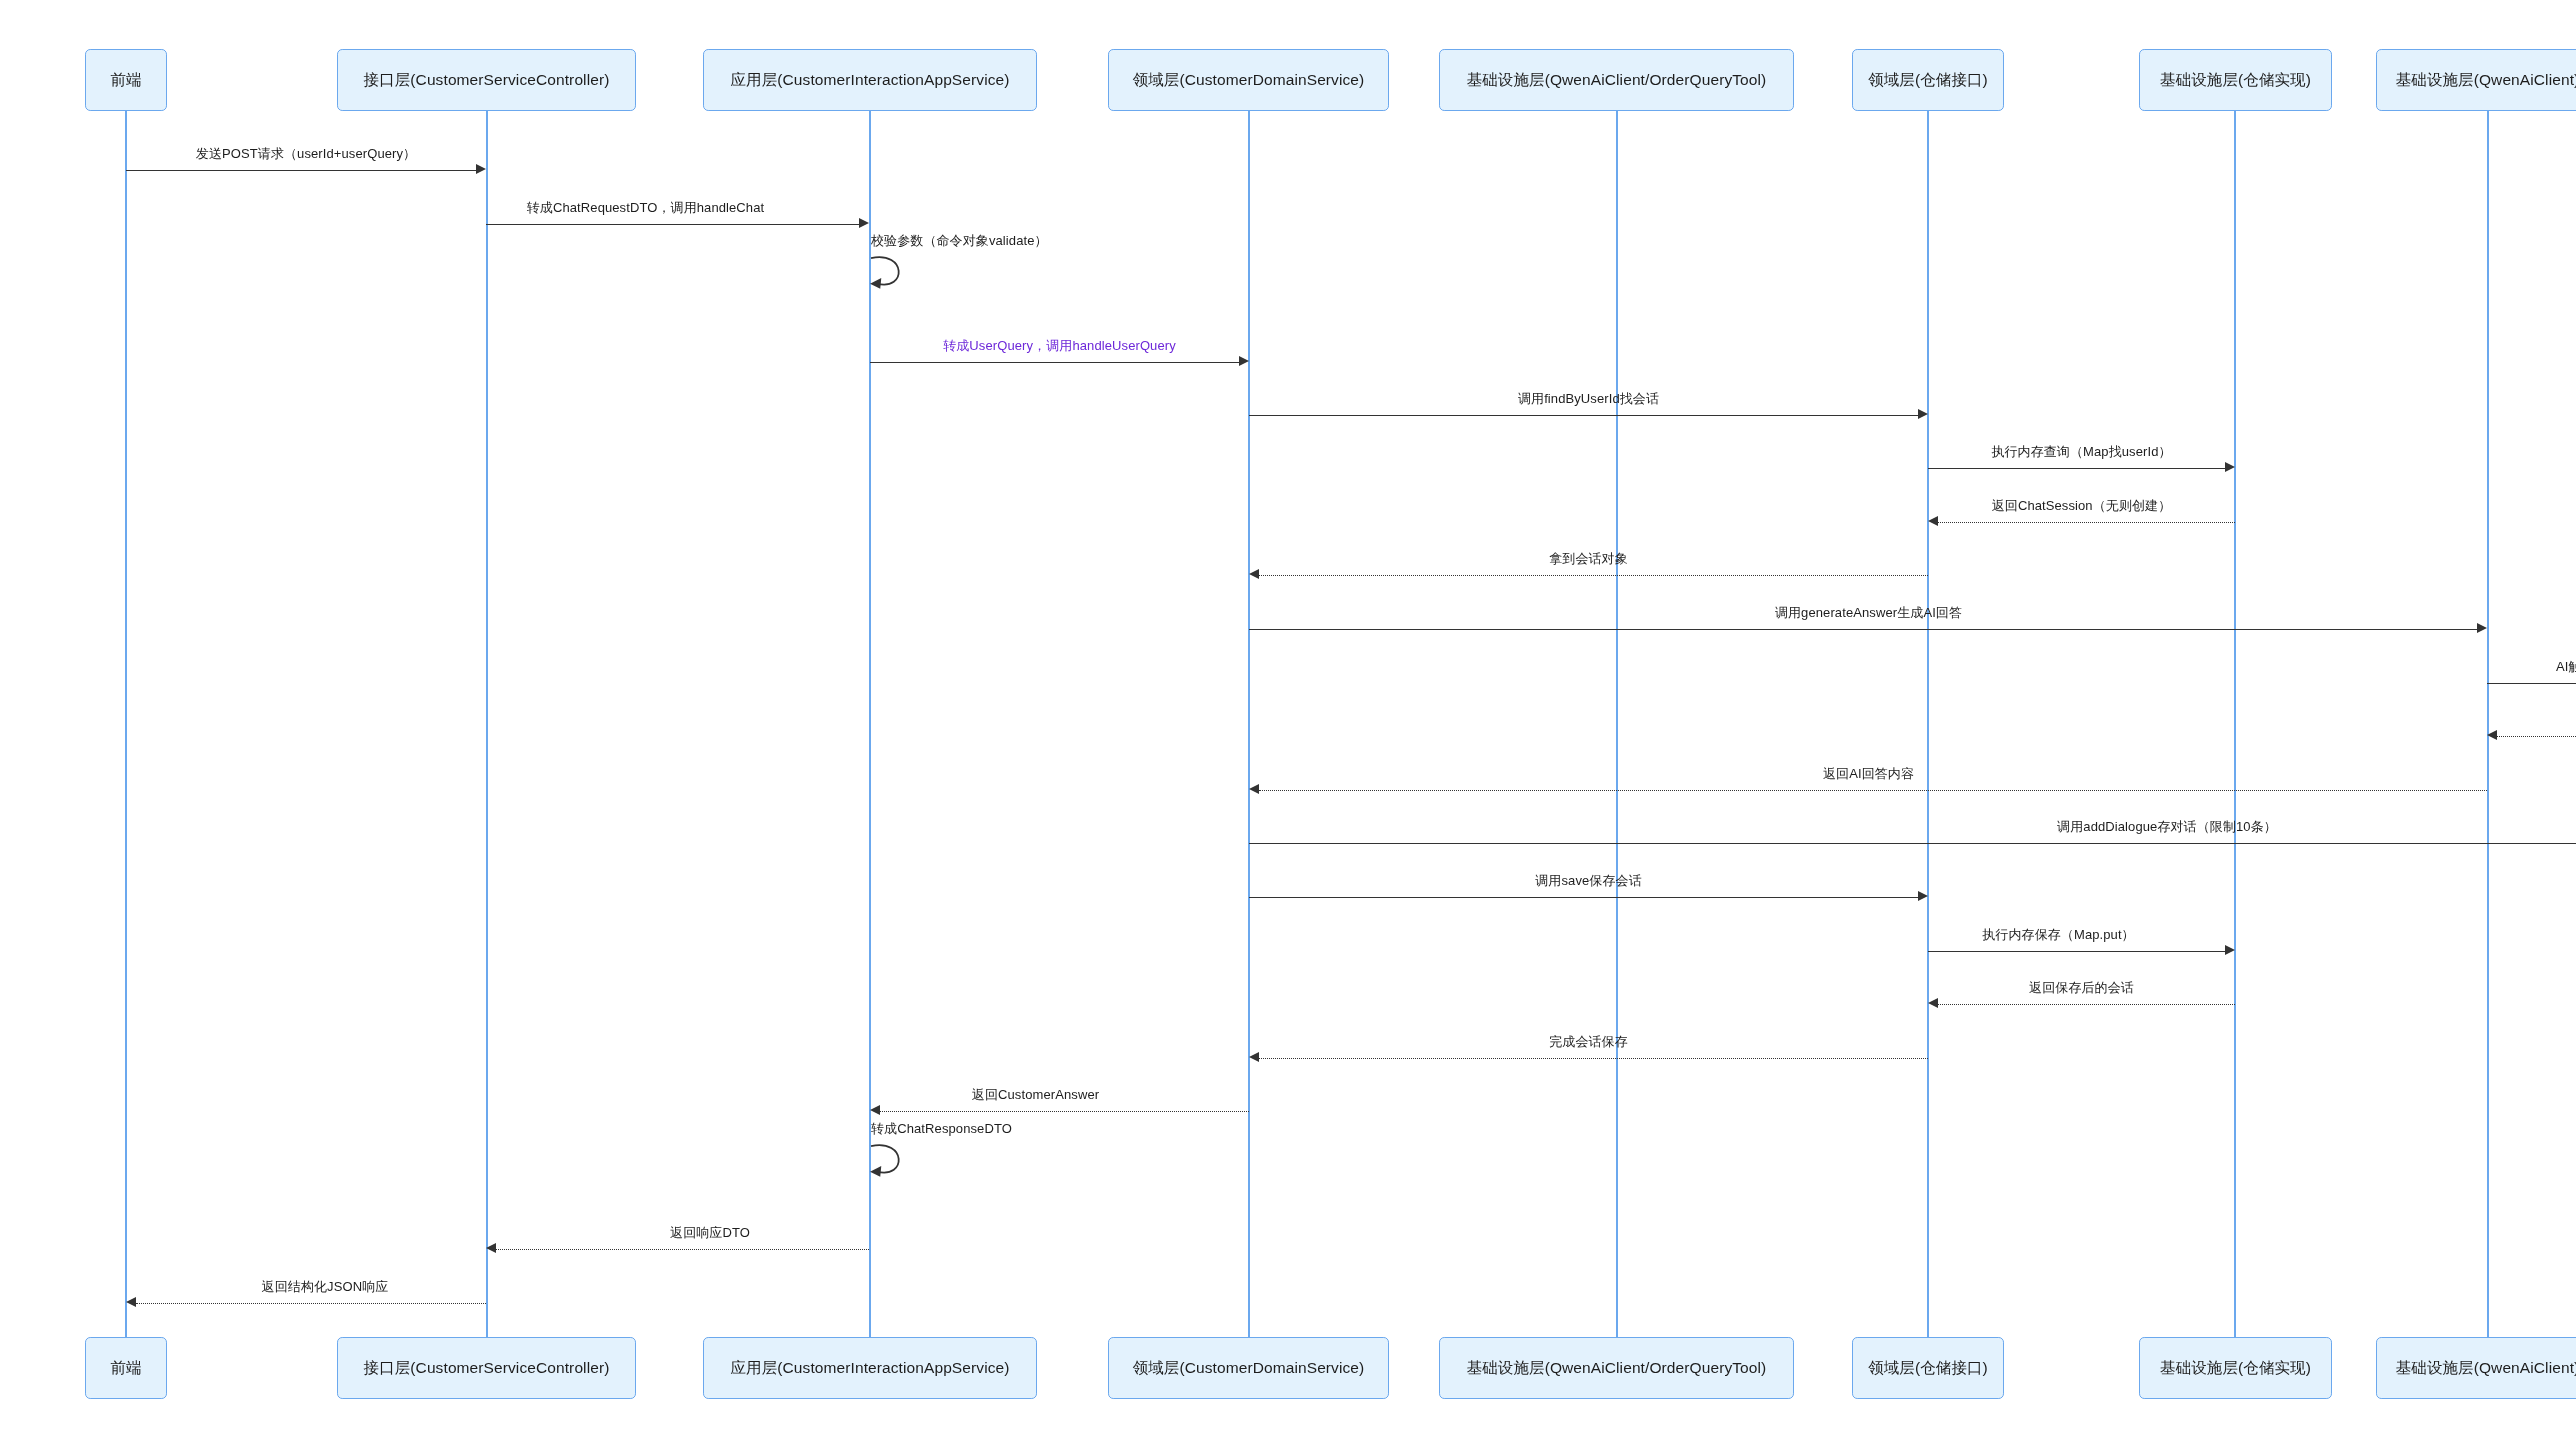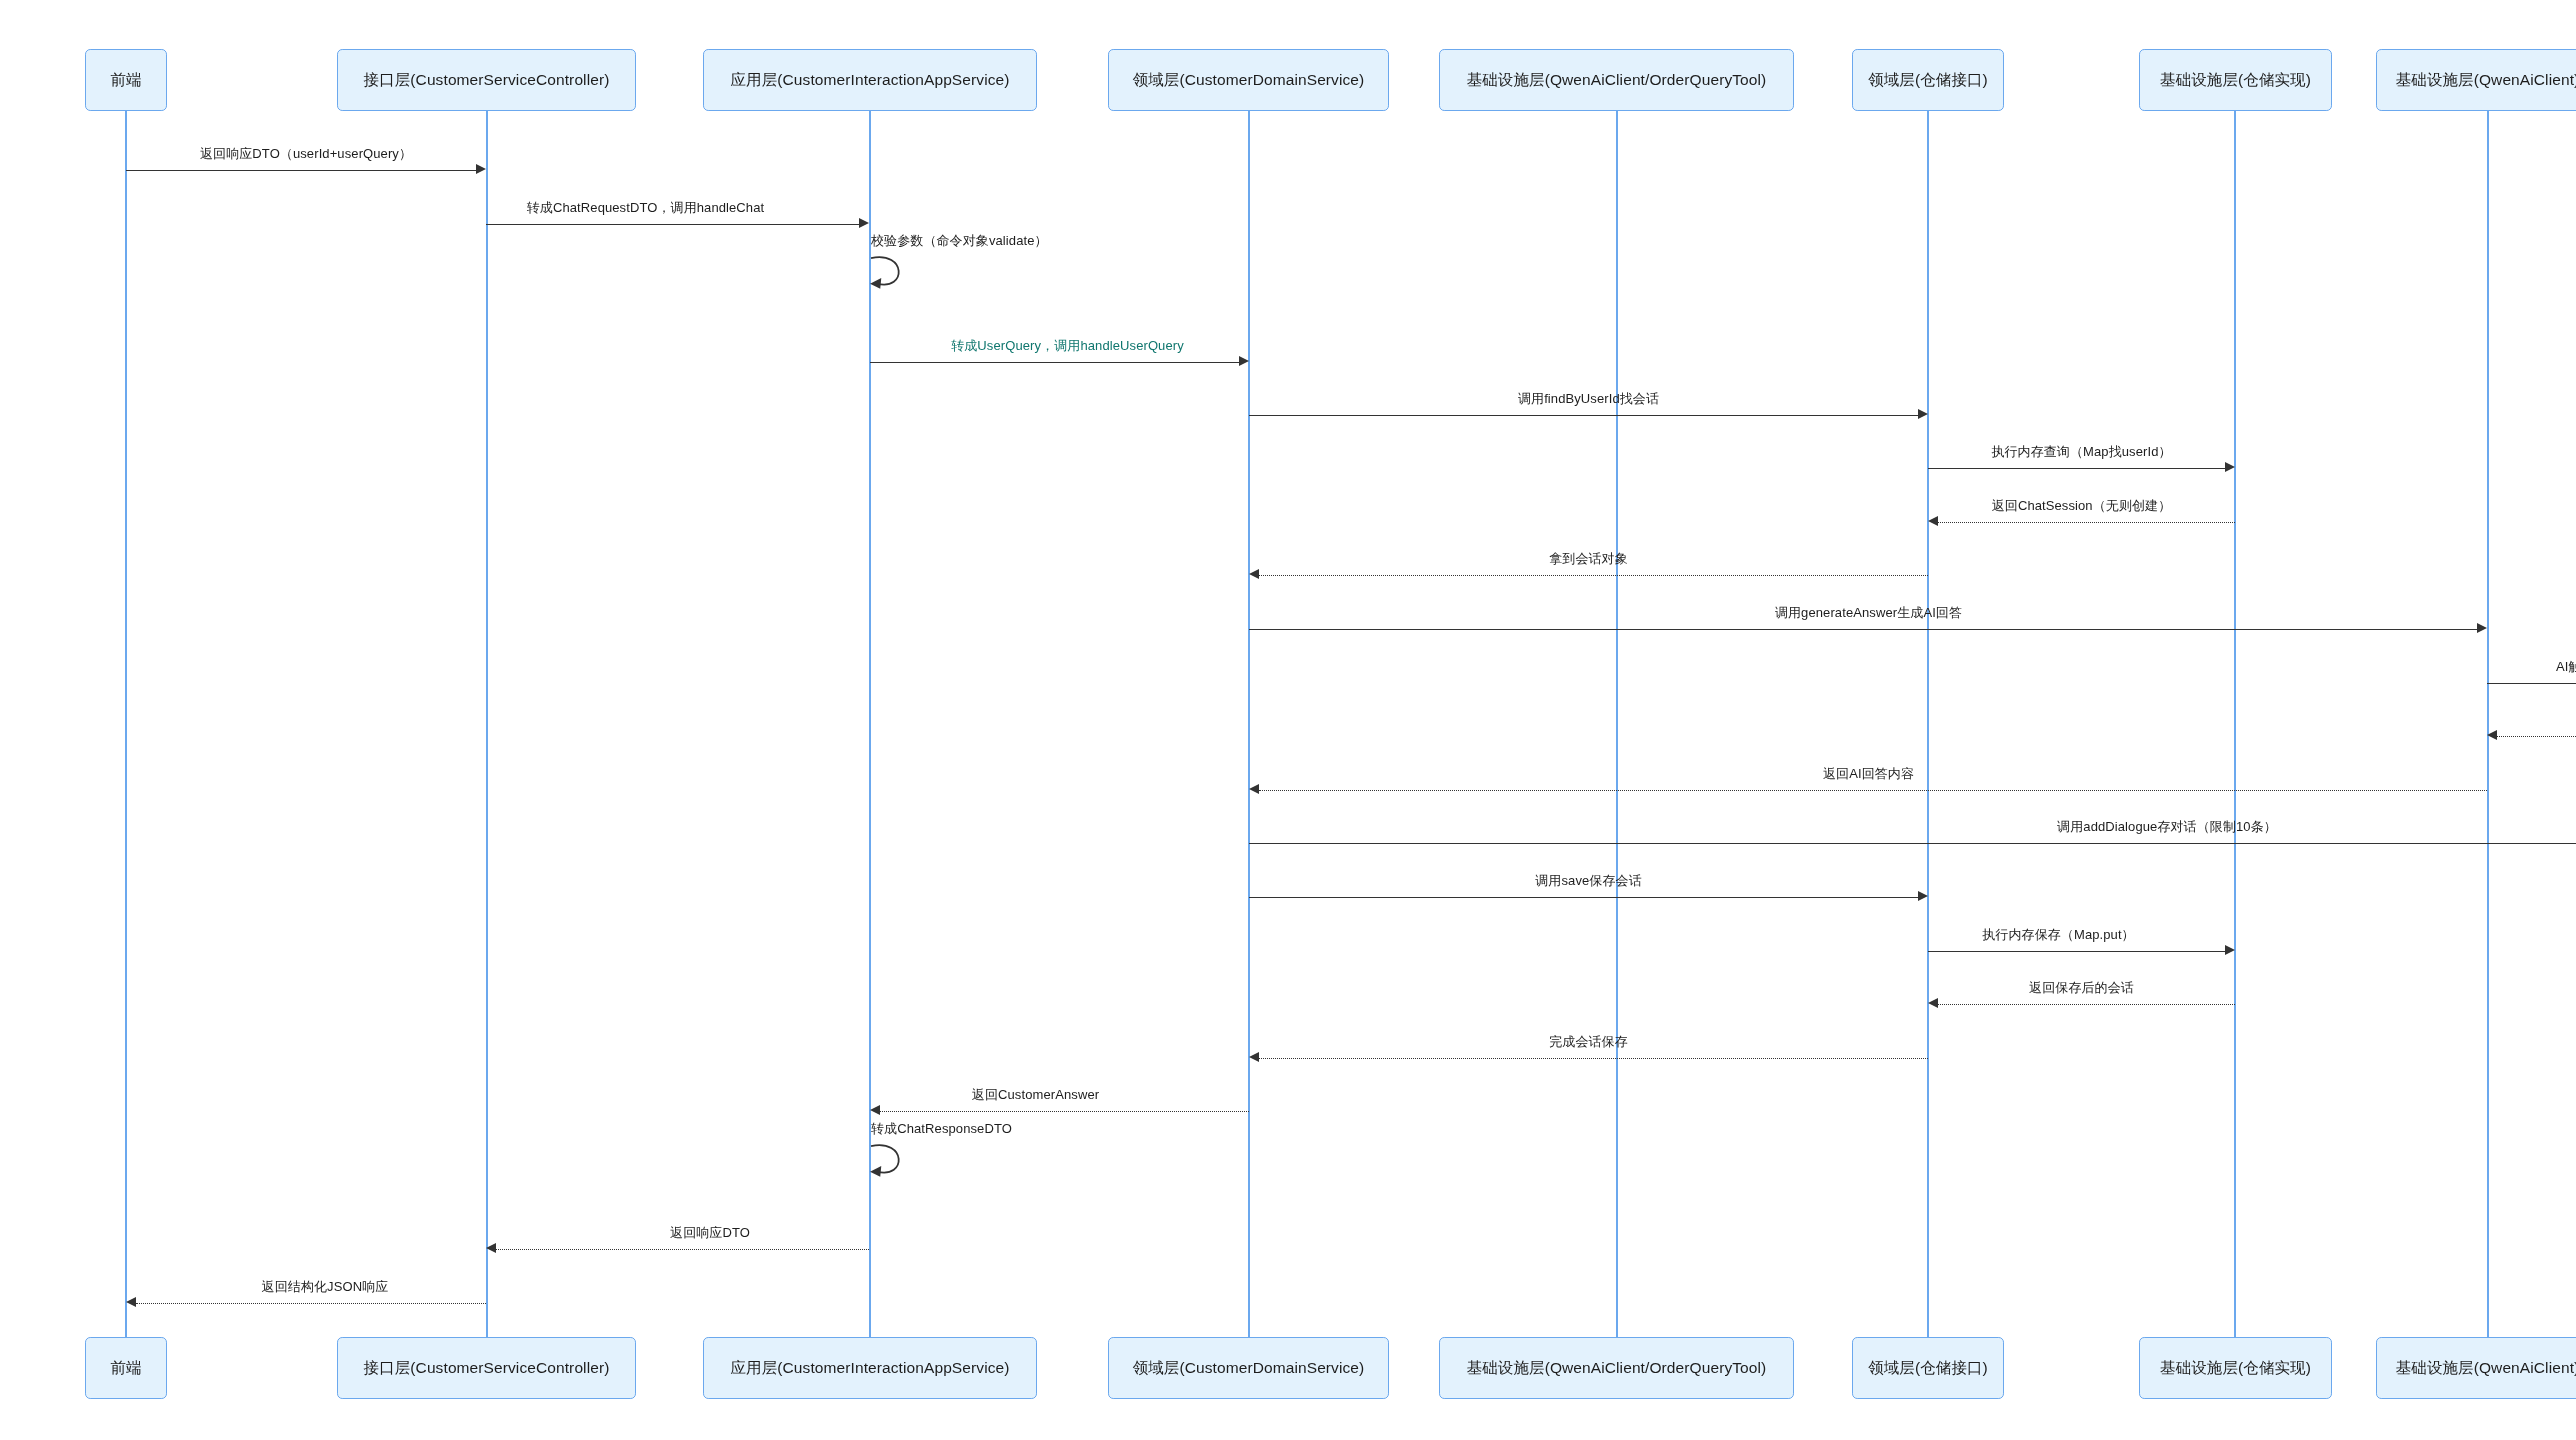--- a/index.html
+++ b/index.html
@@ -112,38 +112,38 @@
       <div class="lifeline" style="left: 1248px; top: 111px; height: 1226px; background: rgb(107, 168, 238);"></div>
       <div class="lifeline" style="left: 1616px; top: 111px; height: 1226px; background: rgb(107, 168, 238);"></div>
       <div class="lifeline" style="left: 1927px; top: 111px; height: 1226px; background: rgb(107, 168, 238);"></div>
       <div class="lifeline" style="left: 2234px; top: 111px; height: 1226px; background: rgb(107, 168, 238);"></div>
       <div class="lifeline" style="left: 2487px; top: 111px; height: 1226px; background: rgb(107, 168, 238);"></div>
     </div>
   <div id="messages-layer">
       <div class="msg to-right" style="left: 126px; top: 170px; width: 360px;">
         <div class="line" style="width: 350px; left: 0px; border-top-color: rgb(51, 51, 51);"></div>
         <div class="head" style="left: 350px; border-left-color: rgb(51, 51, 51);"></div>
-        <div class="label" style="left: 0px; width: 360px; color: rgb(29, 29, 29);">返回响应DTO（userId+userQuery）</div>
+        <div class="label" style="left: 0px; width: 360px; color: rgb(29, 29, 29);">发送POST请求（userId+userQuery）</div>
       </div>
       <div class="msg to-right" style="left: 486px; top: 224px; width: 383px;">
         <div class="line" style="width: 373px; left: 0px; border-top-color: rgb(51, 51, 51);"></div>
         <div class="head" style="left: 373px; border-left-color: rgb(51, 51, 51);"></div>
         <div class="label" style="left: 0px; width: 319px; color: rgb(29, 29, 29);">转成ChatRequestDTO，调用handleChat</div>
       </div>
       <div class="selfmsg" style="left: 870px; top: 255px;">
         <svg width="43" height="45" viewBox="0 0 84 88">
           <path d="M 2 6 C 72 -8, 72 70, 14 56" fill="none" stroke="#333333" stroke-width="3.5"></path>
           <polygon points="0,56 22,45 20,66" fill="#333333"></polygon>
         </svg>
         <div class="label" style="left: 1px; top: -23px; color: rgb(29, 29, 29);">校验参数（命令对象validate）</div>
       </div>
       <div class="msg to-right" style="left: 870px; top: 362px; width: 379px;">
         <div class="line" style="width: 369px; left: 0px; border-top-color: rgb(51, 51, 51);"></div>
         <div class="head" style="left: 369px; border-left-color: rgb(51, 51, 51);"></div>
-        <div class="label" style="left: 0px; width: 379px; color: #0f766e; margin-left: 8px;">转成UserQuery，调用handleUserQuery</div>
+        <div class="label" style="left: 0px; width: 379px; color: #6d28d9;">转成UserQuery，调用handleUserQuery</div>
       </div>
       <div class="msg to-right" style="left: 1249px; top: 415px; width: 679px;">
         <div class="line" style="width: 669px; left: 0px; border-top-color: rgb(51, 51, 51);"></div>
         <div class="head" style="left: 669px; border-left-color: rgb(51, 51, 51);"></div>
         <div class="label" style="left: 0px; width: 679px; color: rgb(29, 29, 29);">调用findByUserId找会话</div>
       </div>
       <div class="msg to-right" style="left: 1928px; top: 468px; width: 307px;">
         <div class="line" style="width: 297px; left: 0px; border-top-color: rgb(51, 51, 51);"></div>
         <div class="head" style="left: 297px; border-left-color: rgb(51, 51, 51);"></div>
         <div class="label" style="left: 0px; width: 307px; color: rgb(29, 29, 29);">执行内存查询（Map找userId）</div>

